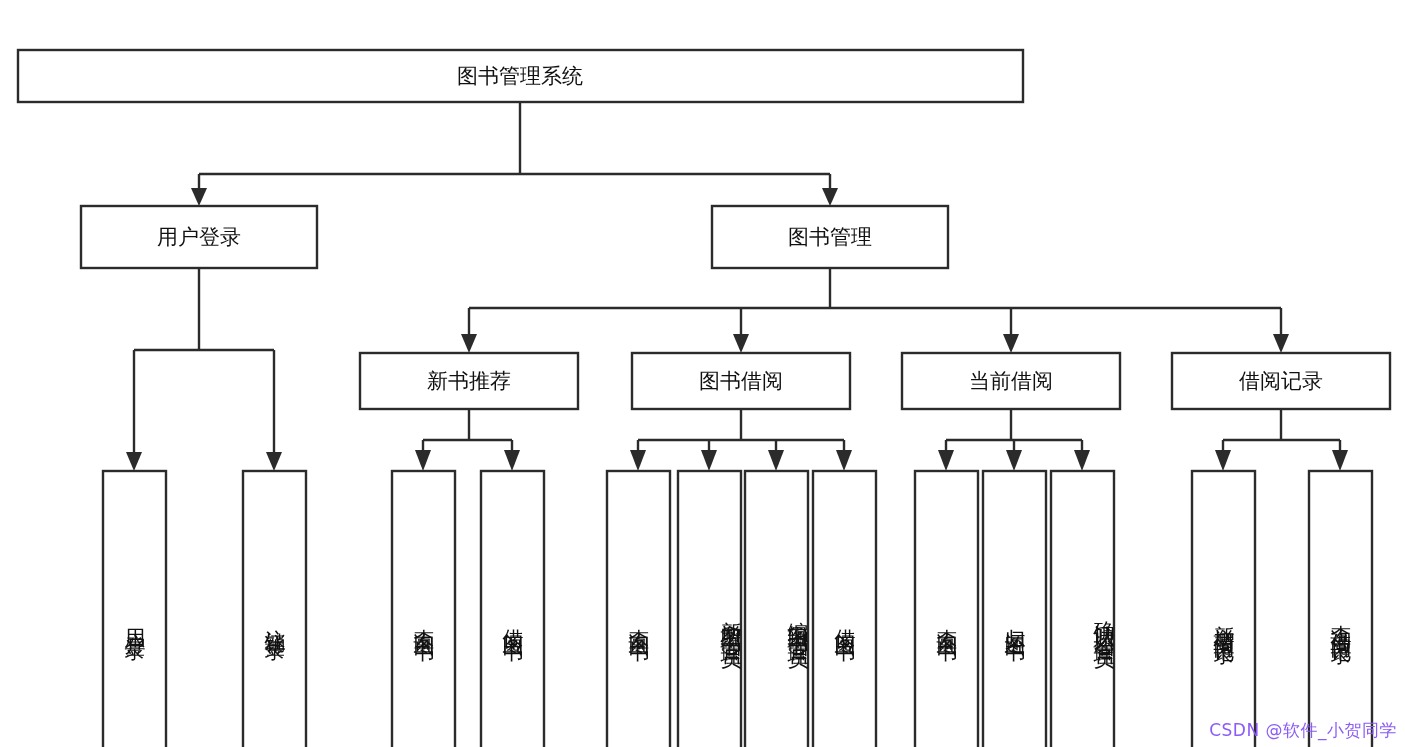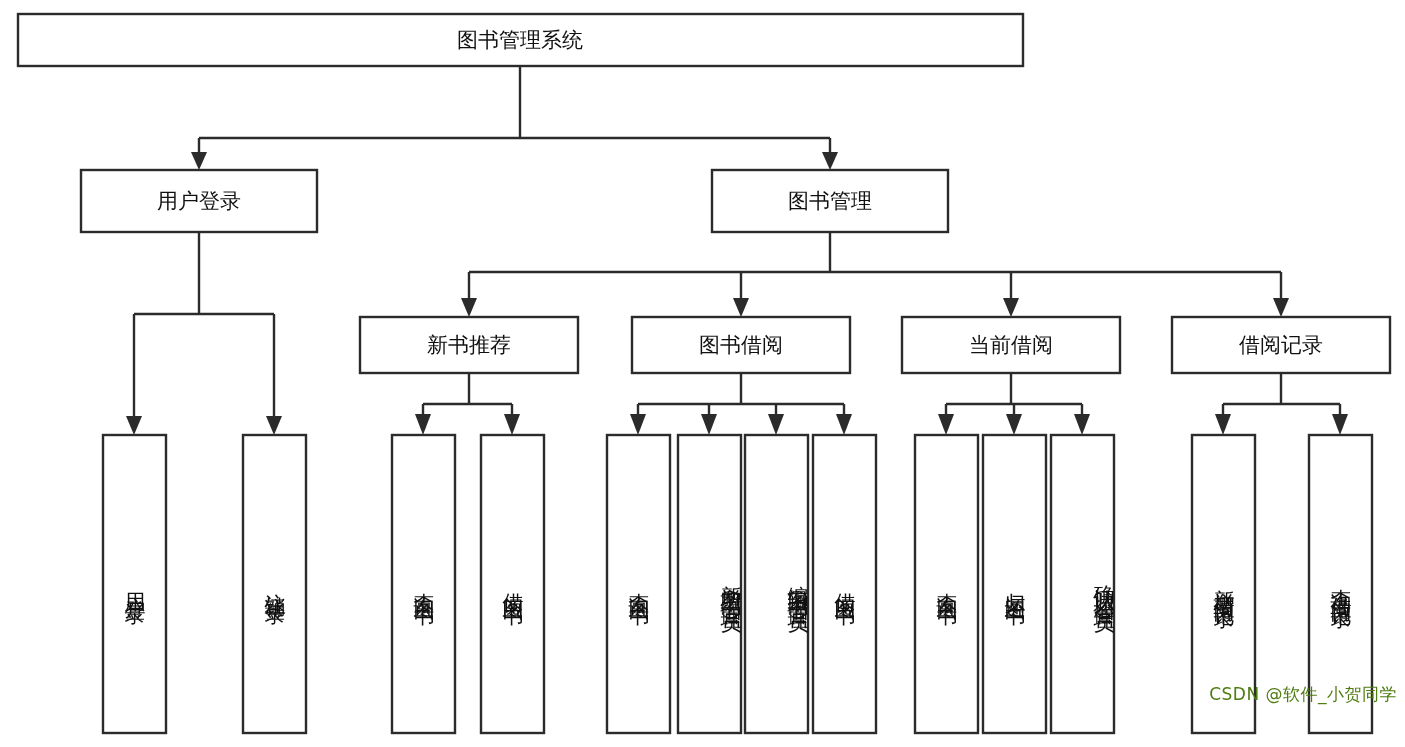--- a/index.html
+++ b/index.html
@@ -11,20 +11,21 @@
     width: 1405px;
     height: 747px;
     overflow: hidden;
     font-family: "DejaVu Sans", "Liberation Sans", sans-serif;
   }
   #diagram-root {
     position: relative;
     width: 1405px;
     height: 710px;
     background: #ffffff;
+    margin-top: 36px;
   }
   svg#flow-svg {
     position: absolute;
     top: 0;
     left: 0;
     width: 1405px;
     height: 747px;
   }
   .node-box {
     fill: #ffffff;
@@ -62,21 +63,21 @@
     color: #111111;
     white-space: nowrap;
     pointer-events: none;
   }
   .watermark {
     position: absolute;
     right: 8px;
     bottom: 4px;
     font-family: "DejaVu Sans", "Liberation Sans", sans-serif;
     font-size: 17px;
-    color: #4d7c0f;
+    color: #8b5cf6;
     letter-spacing: 0.5px;
     user-select: none;
   }
 </style>
 </head>
 <body>
 
 <div id="diagram-root">
 
   <svg id="flow-svg" viewBox="0 0 1405 747">

